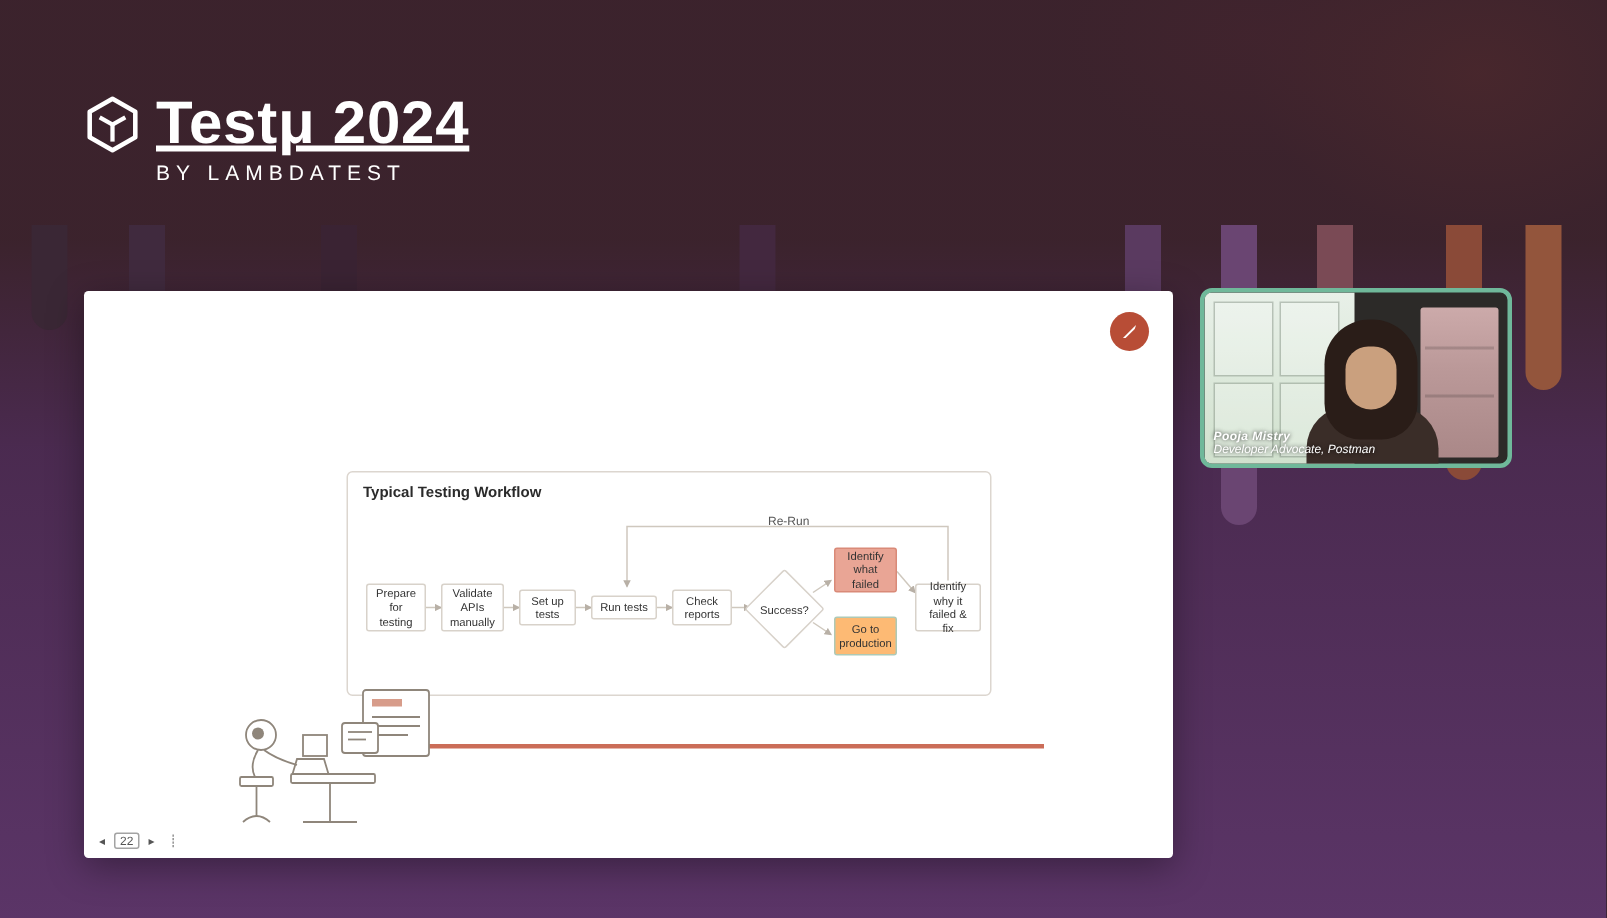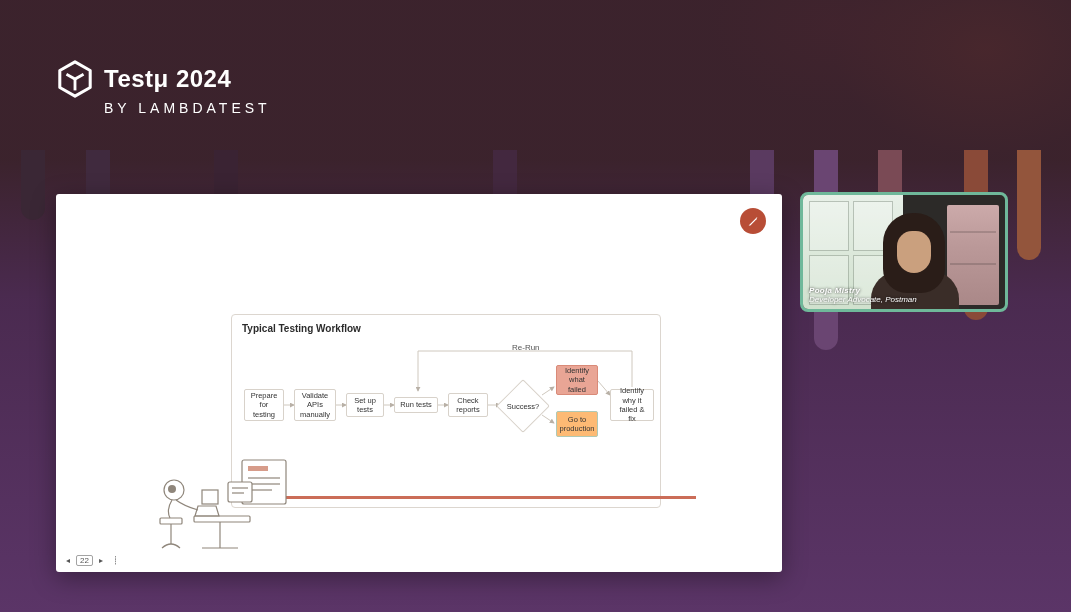--- a/index.html
+++ b/index.html
@@ -18,21 +18,21 @@
   .drips { position:absolute; left:0; right:0; height:260px; top:150px; pointer-events:none; }
   .drip { position:absolute; top:0; width:24px; border-radius:0 0 12px 12px; }
 
   .event-logo {
     position: absolute;
     left: 56px; top: 60px;
     color: #fff;
     display: flex; flex-direction: column;
   }
   .event-logo .row { display:flex; align-items:center; gap:10px; }
-  .event-logo .title { font-size: 24px; font-weight: 700; letter-spacing: 0.5px; }
+  .event-logo .title { font-size: 40px; font-weight: 700; letter-spacing: 0.5px; text-decoration: underline; }
   .event-logo .by { font-size: 14px; letter-spacing: 4px; font-weight: 400; margin-left: 48px; margin-top: 2px; }
 
   .slide {
     position: absolute;
     left: 56px; top: 194px;
     width: 726px; height: 378px;
     background: #fff;
     border-radius: 3px;
     box-shadow: 0 6px 24px rgba(0,0,0,0.35);
     overflow:hidden;
@@ -45,21 +45,21 @@
   }
   .slide .badge svg { width:14px; height:14px; }
   .slide-title {
     position:absolute; left:0; right:0; top:40px;
     text-align:center; font-size:26px; font-weight:700; color:#1a1a1a;
   }
 
   .workflow {
     position:absolute;
     left:175px; top:120px;
-    width:430px; height:194px;
+    width:430px; height:150px;
     border:1px solid #dcd6cf;
     border-radius:4px;
     background:#fff;
   }
   .workflow-header {
     position:absolute; left:10px; top:8px;
     font-size:10px; font-weight:700; color:#2b2b2b;
   }
   .step {
     position:absolute;

